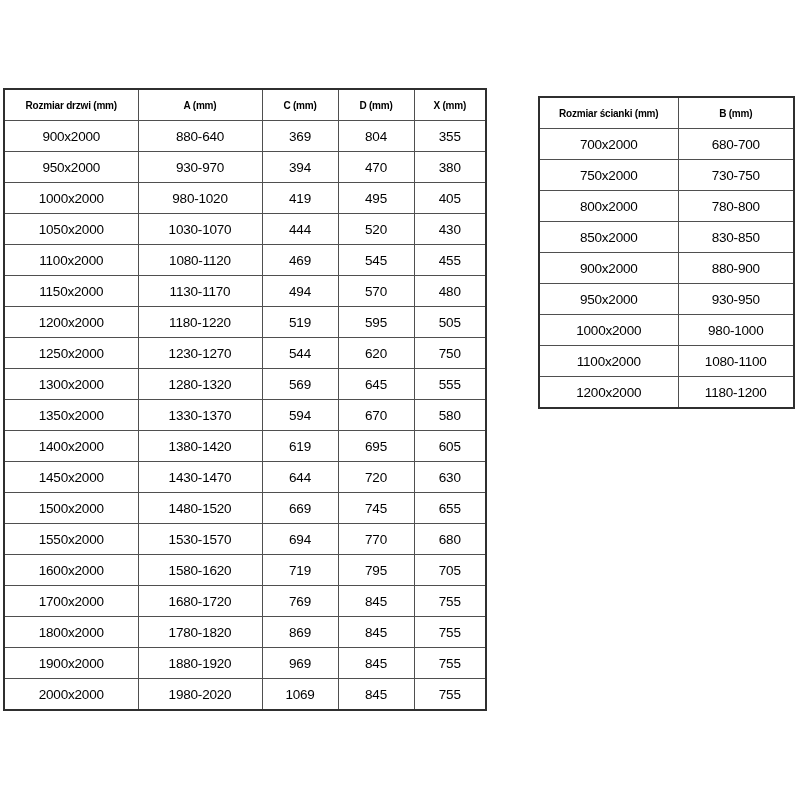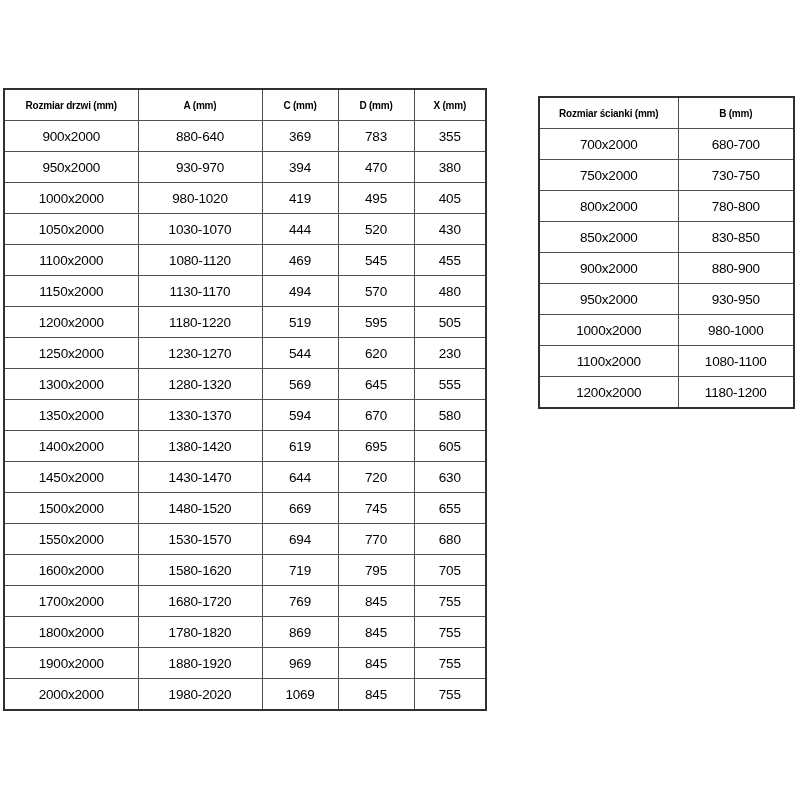--- a/index.html
+++ b/index.html
@@ -75,21 +75,21 @@
           <th>C (mm)</th>
           <th>D (mm)</th>
           <th>X (mm)</th>
         </tr>
       </thead>
       <tbody>
         <tr>
           <td>900x2000</td>
           <td>880-640</td>
           <td>369</td>
-          <td>783</td>
+          <td>804</td>
           <td>355</td>
         </tr>
         <tr>
           <td>950x2000</td>
           <td>930-970</td>
           <td>394</td>
           <td>470</td>
           <td>380</td>
         </tr>
         <tr>
@@ -125,21 +125,21 @@
           <td>1180-1220</td>
           <td>519</td>
           <td>595</td>
           <td>505</td>
         </tr>
         <tr>
           <td>1250x2000</td>
           <td>1230-1270</td>
           <td>544</td>
           <td>620</td>
-          <td>230</td>
+          <td>750</td>
         </tr>
         <tr>
           <td>1300x2000</td>
           <td>1280-1320</td>
           <td>569</td>
           <td>645</td>
           <td>555</td>
         </tr>
         <tr>
           <td>1350x2000</td>

